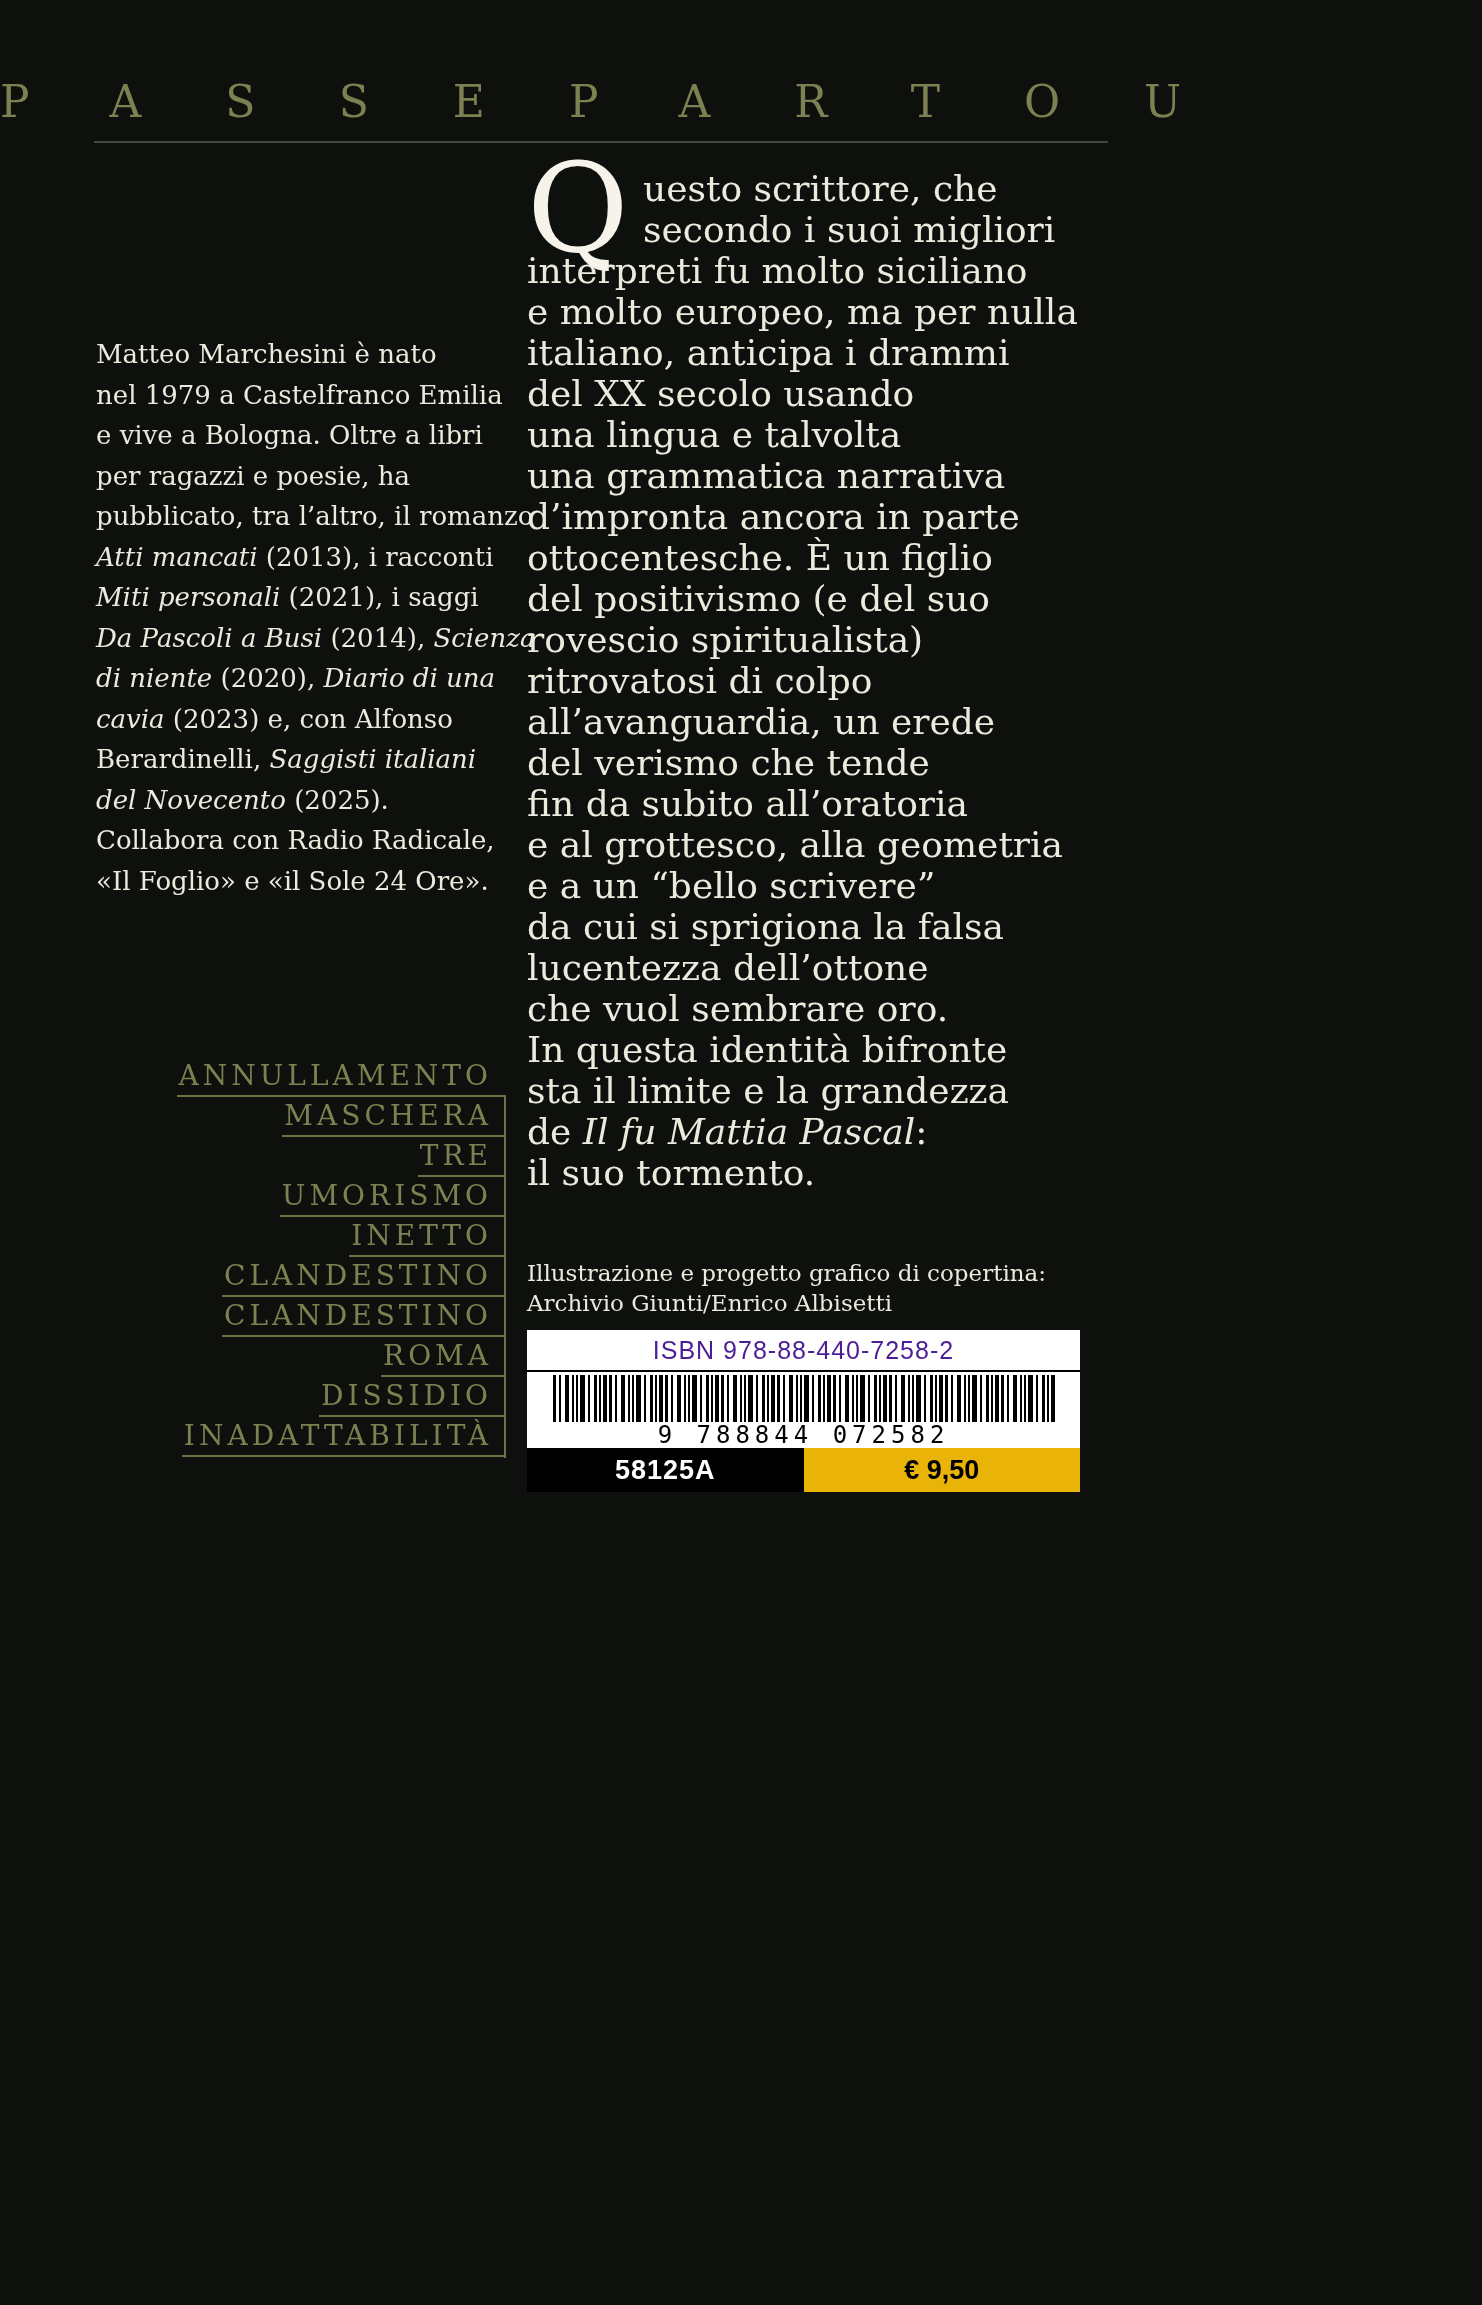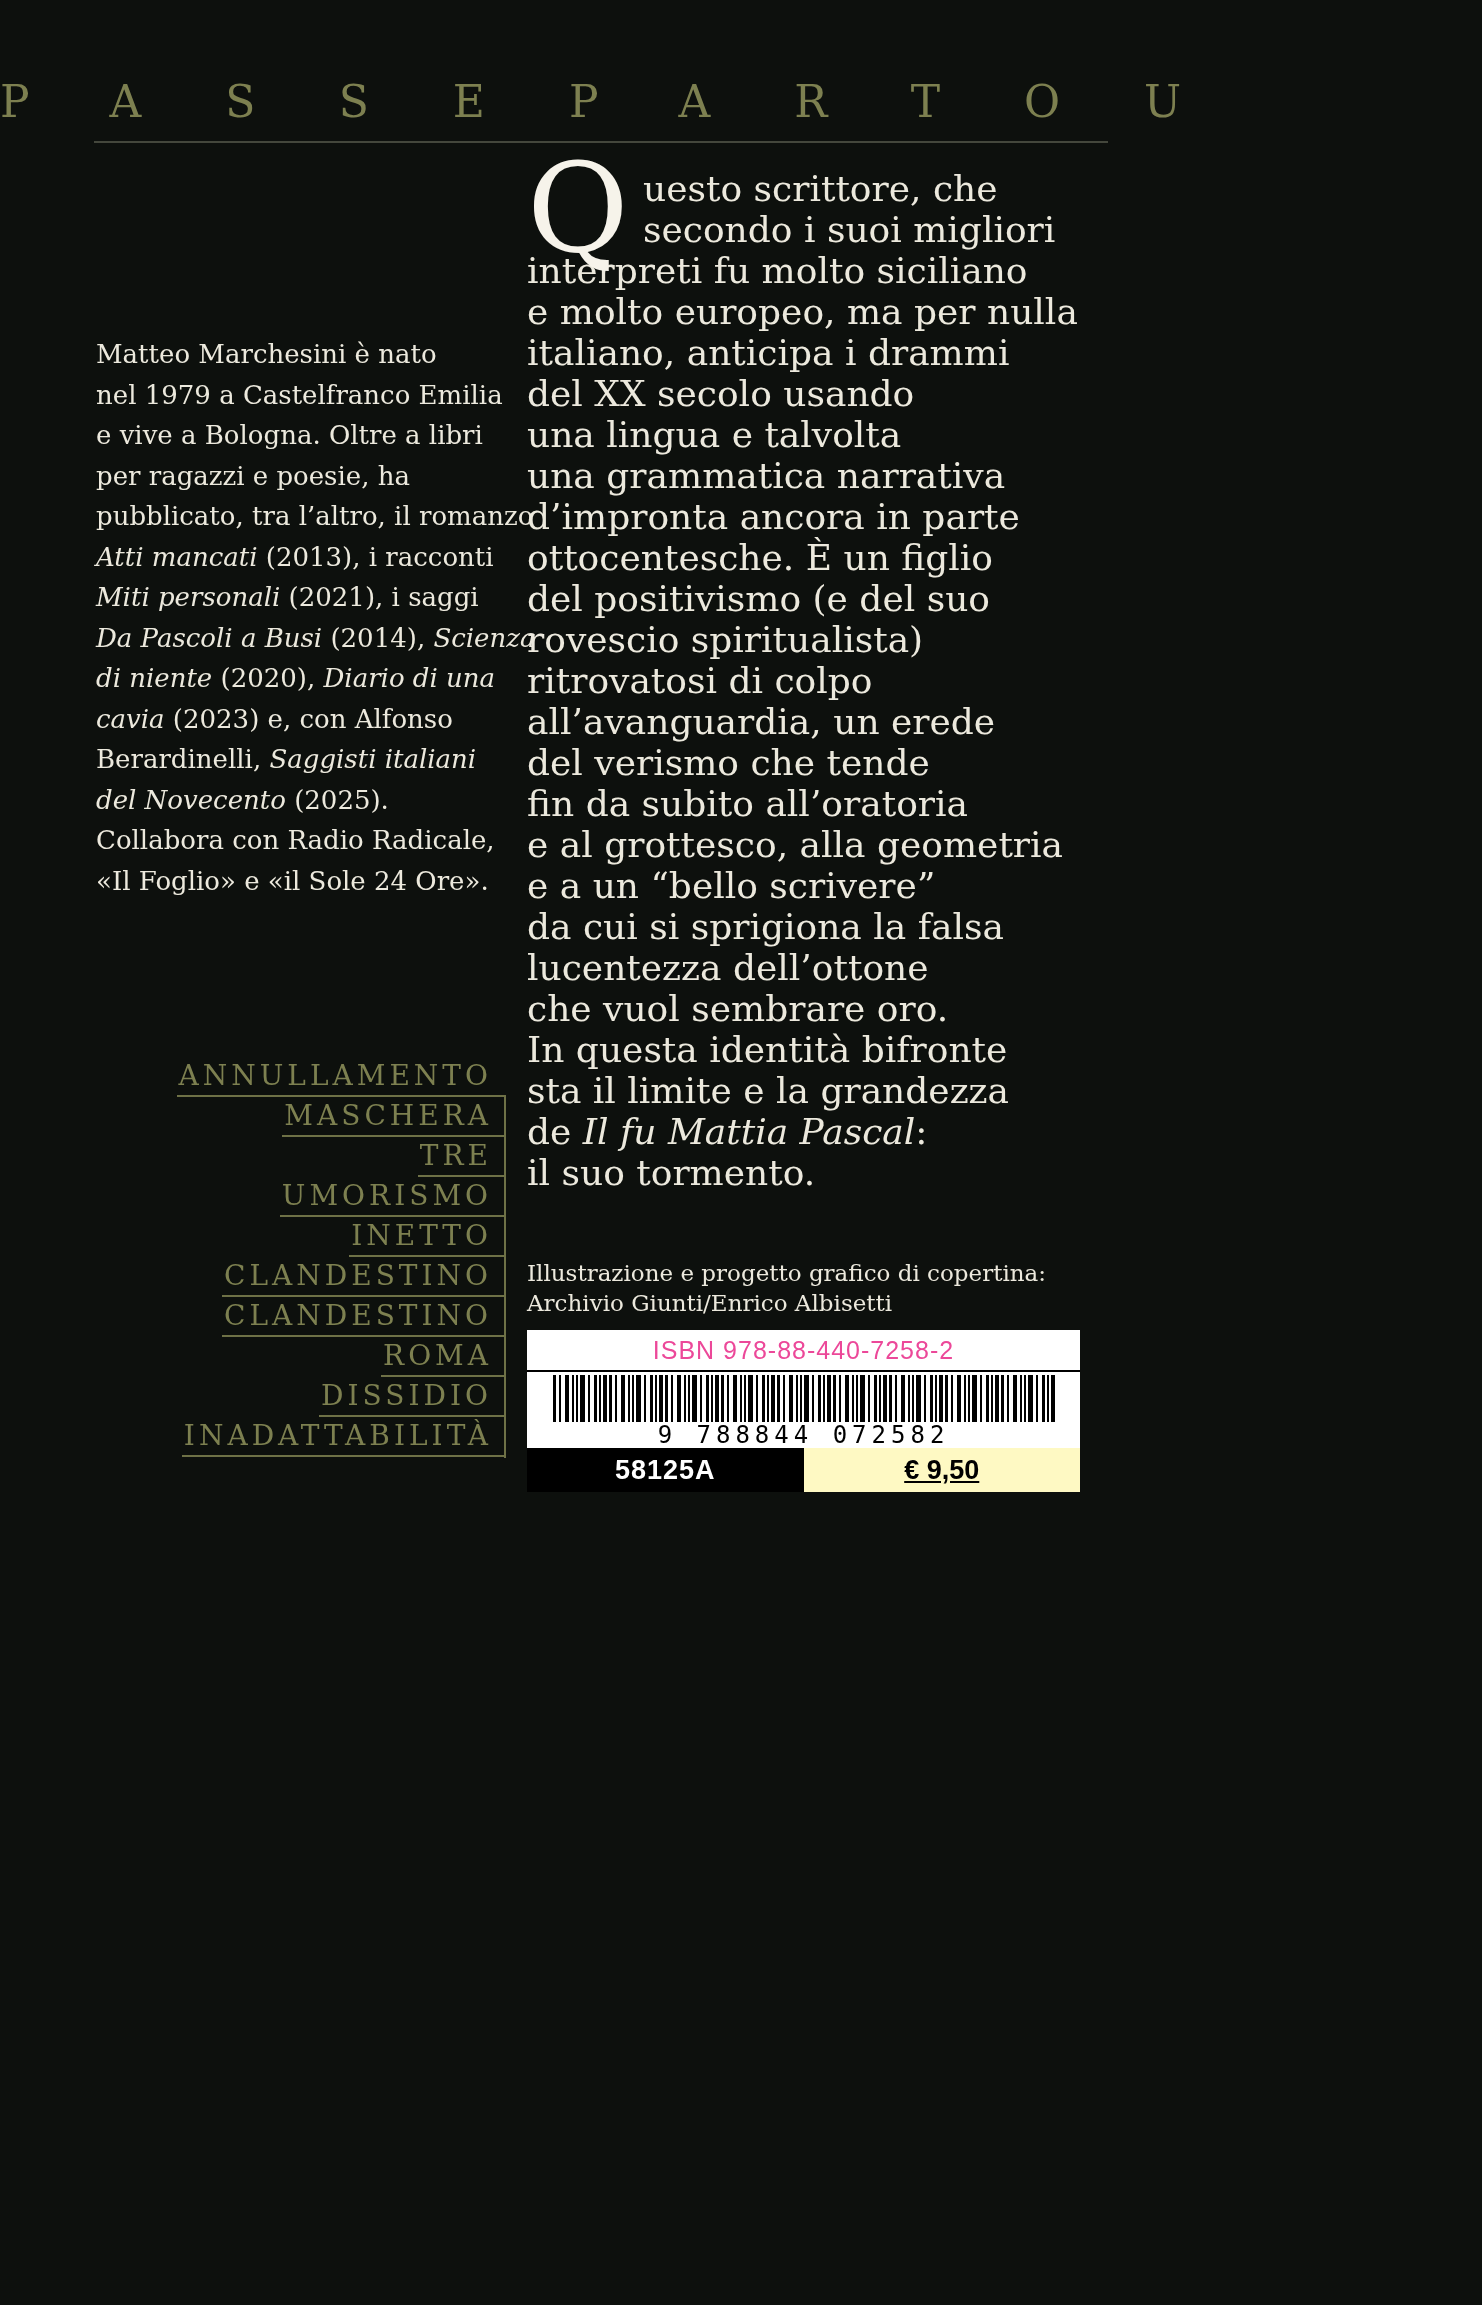--- a/index.html
+++ b/index.html
@@ -33,30 +33,30 @@
   .col-divider{position:absolute;left:504px;top:1096px;width:2px;height:362px;background:var(--kwline);}
   
   .main-para{position:absolute;left:527px;top:168px;width:900px;font-size:36px;line-height:41px;color:var(--text);}
   .dropcap-box{float:left;width:100px;height:78px;margin-right:16px;position:relative;}
   .dropcap{position:absolute;top:-22px;left:0;font-size:124px;line-height:124px;color:#f6f3ea;}
   .tline{white-space:nowrap;}
   .credit{position:absolute;left:527px;top:1258px;font-size:23px;line-height:30px;color:var(--text);}
   
   .barcode-box{position:absolute;left:527px;top:1330px;width:553px;height:162px;background:#ffffff;color:#000;
     display:flex;flex-direction:column;font-family:"Liberation Sans",sans-serif;}
-  .isbn{text-align:center;font-size:25px;padding:6px 0 5px;letter-spacing:1px;color:#ec4899;}
+  .isbn{text-align:center;font-size:25px;padding:6px 0 5px;letter-spacing:1px;color:#4c1d95;}
   .isbn-rule{height:2px;background:#000;}
   .bars{height:48px;margin:3px 16px 0;display:flex;justify-content:center;align-items:stretch;}
   .bars i{display:block;background:#000;height:100%;flex:0 0 auto;}
   .bar-digits{text-align:center;font-family:"DejaVu Sans Mono",monospace;font-size:24px;
     letter-spacing:5px;line-height:26px;color:#000;}
   .strip{margin-top:auto;height:44px;display:flex;font-weight:bold;}
   .strip .code{width:50%;background:#000;color:#fff;display:flex;align-items:center;justify-content:center;
     font-size:27px;letter-spacing:1px;}
-  .strip .price{flex:1;background:#fef9c3;color:#000;display:flex;align-items:center;justify-content:center;font-size:27px;text-decoration:underline;}
+  .strip .price{flex:1;background:#eab308;color:#000;display:flex;align-items:center;justify-content:center;font-size:27px;}
 </style>
 </head>
 <body>
 
 <div class="cover">
 
   <div class="header">
     <span class="header-title">PASSEPARTOUT</span>
   </div>
   <div class="header-rule"></div>

